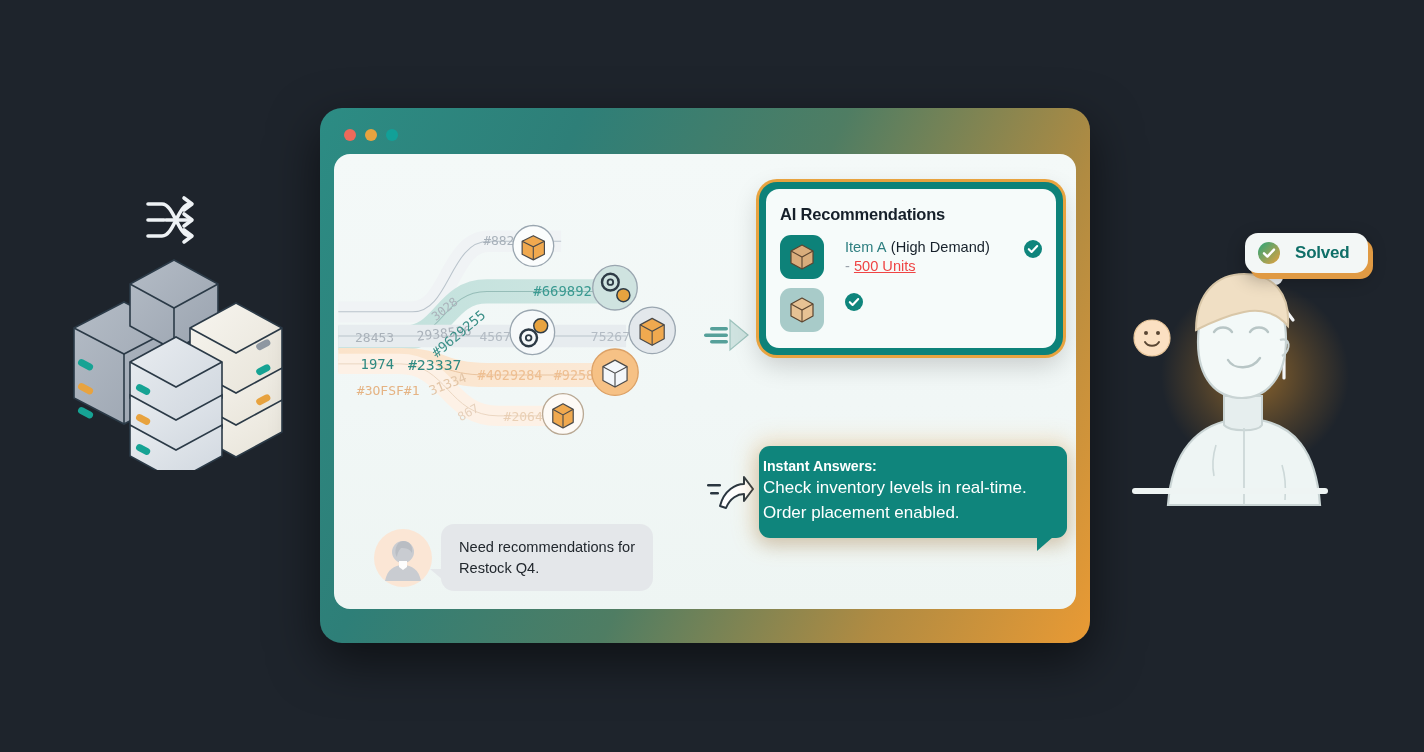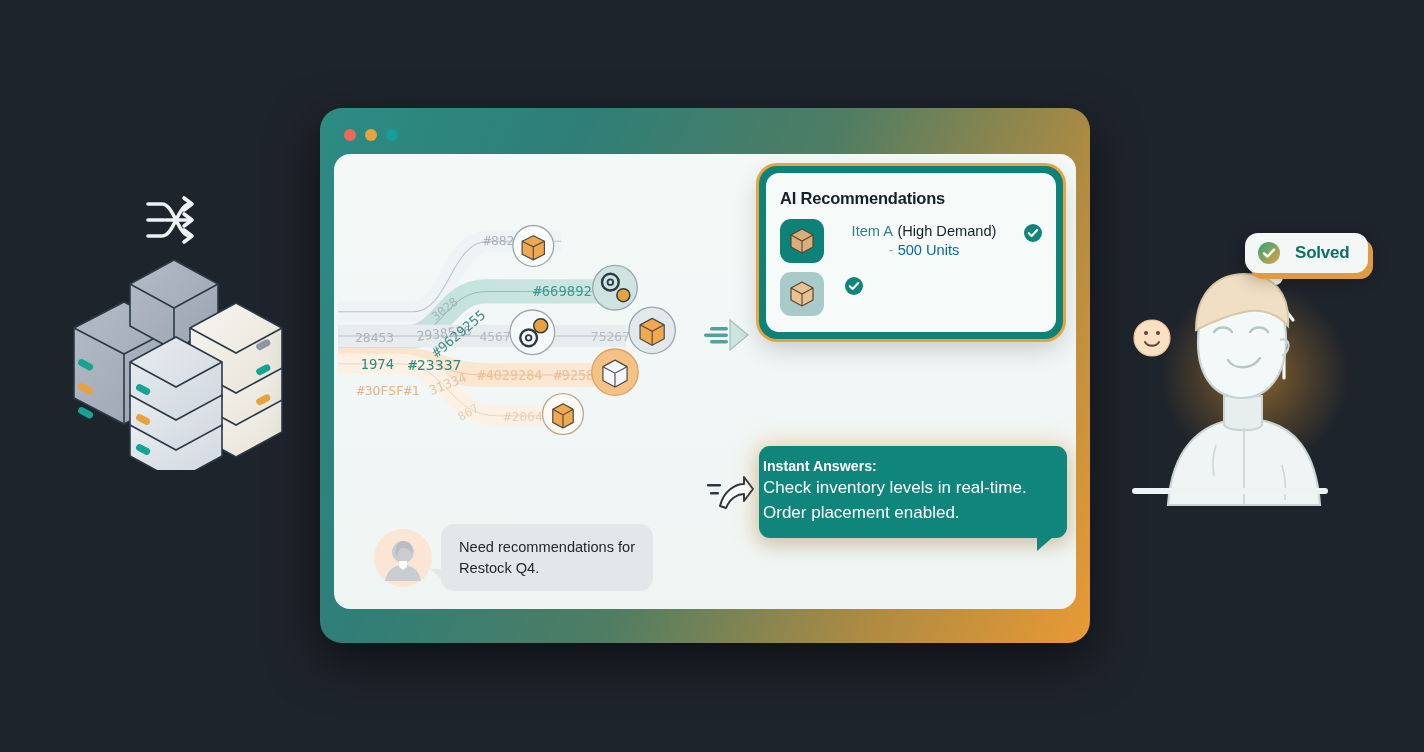--- a/index.html
+++ b/index.html
@@ -41,44 +41,44 @@
   
   #data-flow { position: absolute; left: 0; top: 0; width: 380px; height: 100%; }
   .flow-num { font-family: "DejaVu Sans Mono", monospace; }
 
   
   #arrow-recommendations { position: absolute; left: 368px; top: 160px; }
   #arrow-answers { position: absolute; left: 372px; top: 318px; }
 
   
   #recommendations-card {
-    position: absolute; left: 425px; top: 12px; width: 304px;
+    position: absolute; left: 425px; top: 28px; width: 304px;
     border-radius: 18px;
     background: #0d8279;
     padding: 7px;
     box-shadow: 0 0 0 3px #e8a33f, 0 10px 26px rgba(0,0,0,.18);
   }
   #recommendations-inner {
     background: #f6fbfa; border-radius: 13px; padding: 16px 14px 14px 14px;
   }
   #recommendations-title {
     font-size: 16.5px; font-weight: bold; color: #16202a; letter-spacing: -.2px;
     margin-bottom: 11px;
   }
-  .rec-row { display: flex; align-items: flex-start; gap: 21px; margin-bottom: 9px; text-align: center; }
+  .rec-row { display: flex; align-items: flex-start; gap: 21px; margin-bottom: 9px; }
   .rec-row:last-child { margin-bottom: 2px; }
   .rec-thumb {
     width: 44px; height: 44px; border-radius: 11px; flex: 0 0 44px;
     display:flex; align-items:center; justify-content:center;
   }
   .rec-text { flex: 1 1 auto; padding-top: 1px; line-height: 1.32; }
   .rec-name { font-size: 14.6px; color: #2e7f80; }
   .rec-tag { font-size: 14.6px; color: #16202a; }
   .rec-units { font-size: 14.6px; color: #9aa2aa; }
-  .rec-units b { color: #0369a1; font-weight: normal; }
+  .rec-units b { color: #ef4444; font-weight: normal; text-decoration: underline; }
   .rec-check { flex: 0 0 18px; margin-top: 5px; }
 
   
   #answers-bubble {
     position: absolute; left: 425px; top: 292px; width: 308px;
     background: #0f857c; border-radius: 11px; padding: 12px 15px 13px 4px;
     color: #ffffff;
     box-shadow: 0 0 22px 6px rgba(232,163,63,.28), 0 6px 18px rgba(0,0,0,.16);
   }
   #answers-bubble:after {

